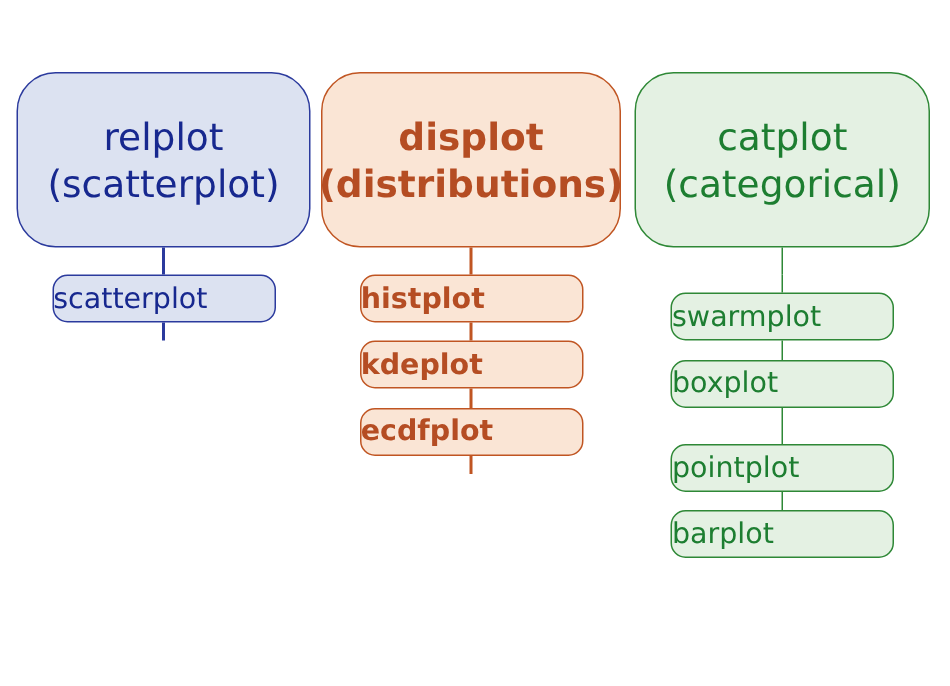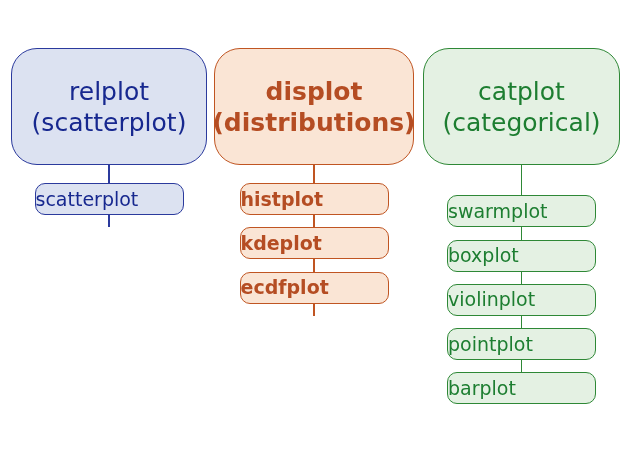--- a/index.html
+++ b/index.html
@@ -111,23 +111,20 @@
     <div class="connector first"></div>
     <div class="connector"></div>
     <div class="item-box">
       <span>swarmplot</span>
     </div>
     <div class="connector"></div>
     <div class="item-box">
       <span>boxplot</span>
     </div>
     <div class="connector"></div>
-    <div class="item-box">
-      <span>violinplot</span>
-    </div>
     <div class="connector"></div>
     <div class="item-box">
       <span>pointplot</span>
     </div>
     <div class="connector"></div>
     <div class="item-box">
       <span>barplot</span>
     </div>
   </section>
 

